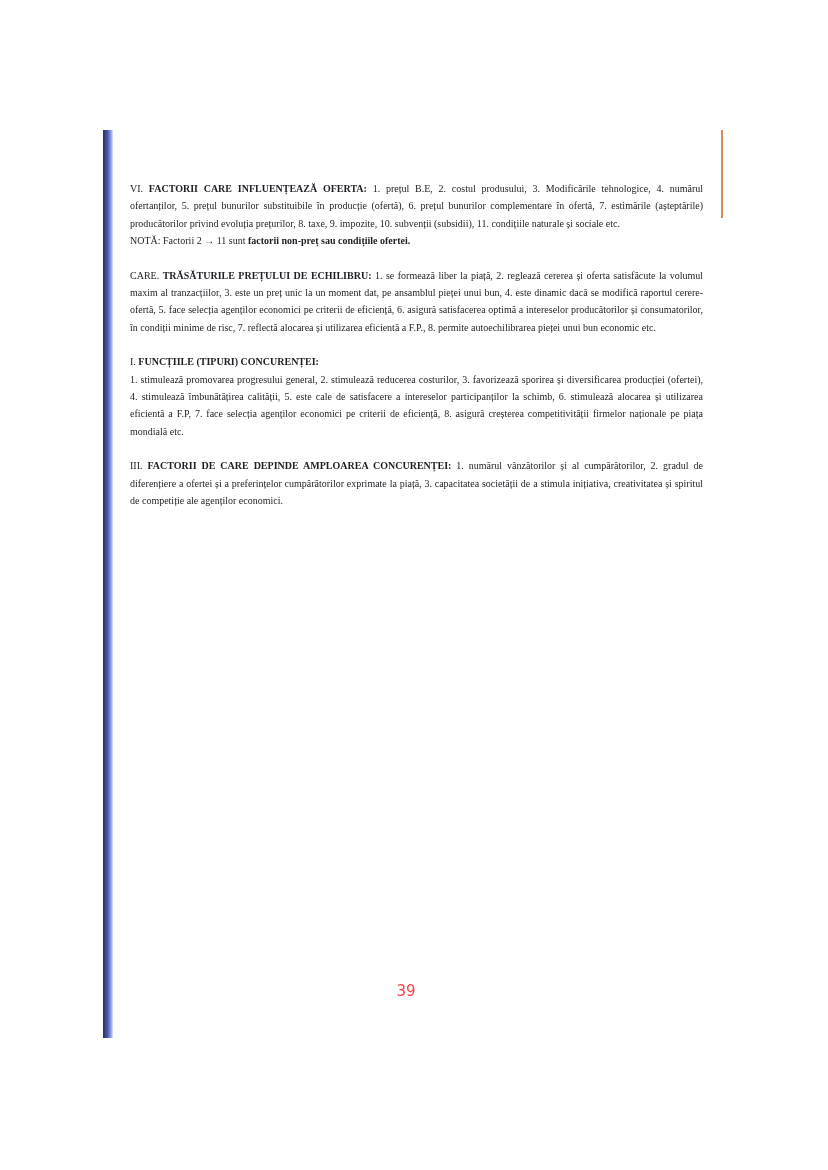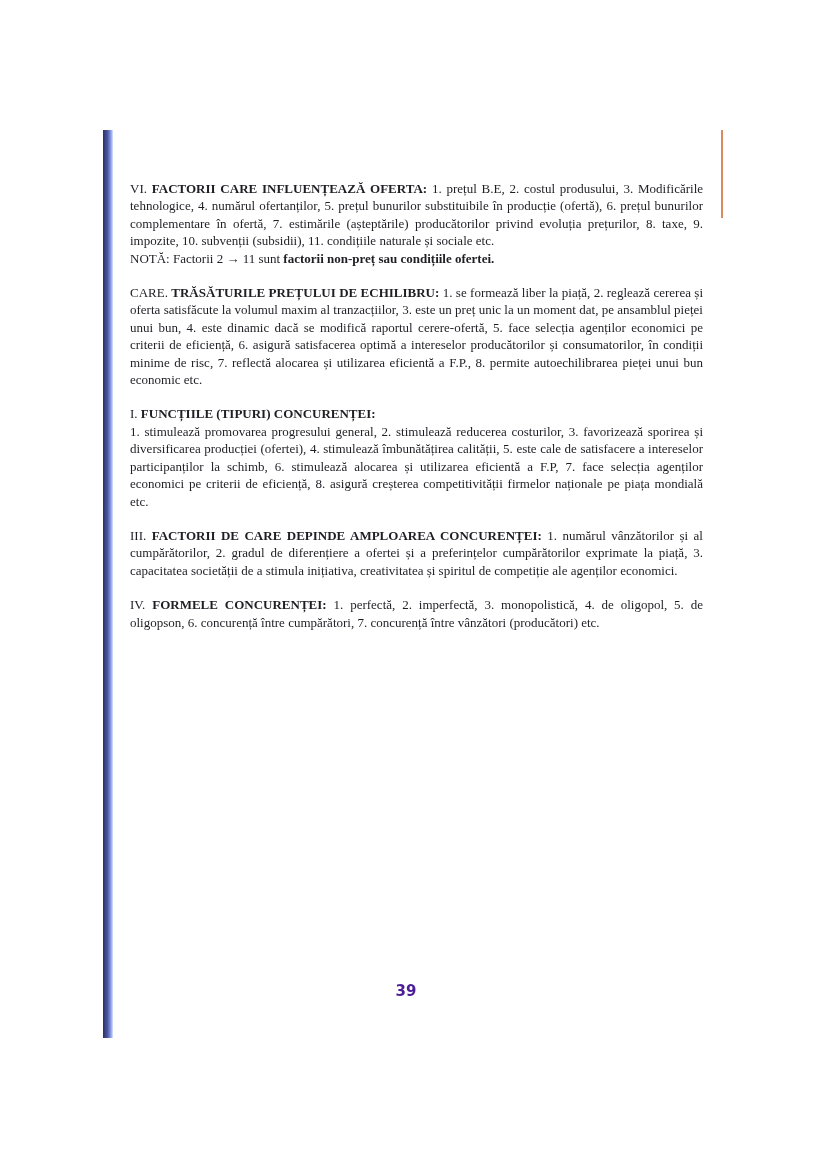--- a/index.html
+++ b/index.html
@@ -10,27 +10,27 @@
     .left-bar {
       position: absolute; left: 103px; top: 130px; width: 10px; height: 908px;
       background: linear-gradient(to right, #2b2f5e 0%, #4a57a8 45%, #8ea0e6 80%, #dfe6ff 100%);
     }
     .right-line {
       position: absolute; left: 721px; top: 130px; width: 2px; height: 88px;
       background: #d98a5e;
     }
     .content {
       position: absolute; left: 130px; top: 180px; width: 573px;
-      font-size: 13px; line-height: 17.4px; text-align: justify;
+      font-size: 10px; line-height: 17.4px; text-align: justify;
     }
     .para { margin: 0 0 17px 0; }
     .para b { font-weight: bold; }
     .page-number {
       position: absolute; left: 386px; top: 982px; width: 40px; text-align: center;
-      font-family: "DejaVu Sans", sans-serif; font-weight: bold; font-size: 15px; color: #4c1d95;
+      font-family: "DejaVu Sans", sans-serif; font-weight: normal; font-size: 15px; color: #ef4444;
     }
   </style>
 </head>
 <body>
 
 <div class="left-bar"></div>
 <div class="right-line"></div>
 
 <div class="content">
 
@@ -57,21 +57,16 @@
     <span>1. stimulează promovarea progresului general, 2. stimulează reducerea costurilor, 3. favorizează sporirea și diversificarea producției (ofertei), 4. stimulează îmbunătățirea calității, 5. este cale de satisfacere a intereselor participanților la schimb, 6. stimulează alocarea și utilizarea eficientă a F.P, 7. face selecția agenților economici pe criterii de eficiență, 8. asigură creșterea competitivității firmelor naționale pe piața mondială etc.</span>
   </p>
 
 
   <p class="para">
     <span>III.</span>
     <b>FACTORII DE CARE DEPINDE AMPLOAREA CONCURENȚEI:</b>
     <span>1. numărul vânzătorilor și al cumpărătorilor, 2. gradul de diferențiere a ofertei și a preferințelor cumpărătorilor exprimate la piață, 3. capacitatea societății de a stimula inițiativa, creativitatea și spiritul de competiție ale agenților economici.</span>
   </p>
 
-  <p class="para">
-    <span>IV.</span>
-    <b>FORMELE CONCURENȚEI:</b>
-    <span>1. perfectă, 2. imperfectă, 3. monopolistică, 4. de oligopol, 5. de oligopson, 6. concurență între cumpărători, 7. concurență între vânzători (producători) etc.</span>
-  </p>
 
 </div>
 
 <div class="page-number">39</div>
 
 </body></html>

